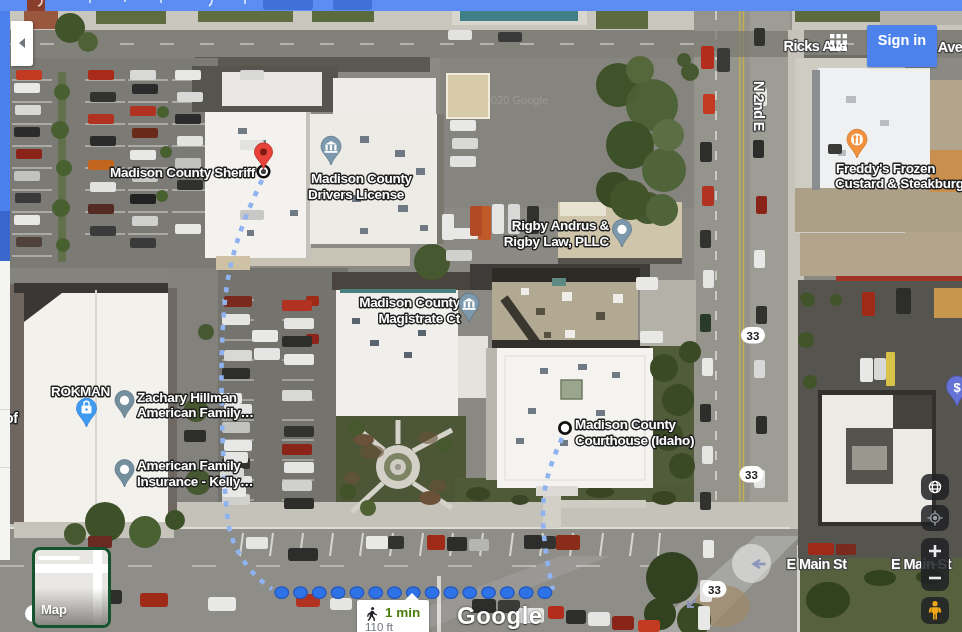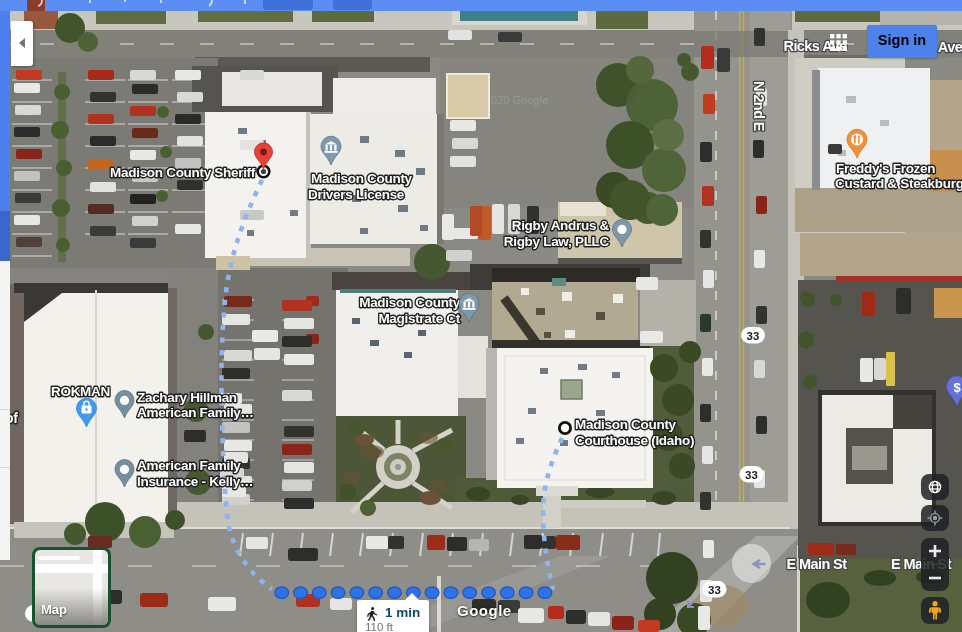--- a/index.html
+++ b/index.html
@@ -813,21 +813,21 @@
 <div class="ui" style="left:0;top:409px;width:10px;height:1px;background:#d8d8d8;"></div>
 
 <div class="ui" style="left:0;top:467px;width:10px;height:1px;background:#d8d8d8;"></div>
 
 <div class="ui" style="left:11px;top:21px;width:22px;height:45px;background:#ffffff;border-radius:0 3px 3px 0;box-shadow:1px 1px 3px rgba(0,0,0,0.3);"></div>
 
 <svg class="ui" style="left:16px;top:37px;" width="12" height="12">
       <polygon points="9,1 9,11 3,6" fill="#70757a"></polygon>
     </svg>
 
-<div class="ui" style="left:867px;top:25px;width:70px;height:33px;background:#4d82ec;border-radius:2px;color:#000000;font-size:14.5px;font-weight:bold;text-align:center;line-height:31px;box-shadow:0 1px 2px rgba(0,0,0,0.25);">Sign in</div>
+<div class="ui" style="left:867px;top:25px;width:70px;height:42px;background:#4d82ec;border-radius:2px;color:#ffffff;font-size:14.5px;font-weight:bold;text-align:center;line-height:31px;box-shadow:0 1px 2px rgba(0,0,0,0.25);">Sign in</div>
 
 <svg class="ui" style="left:829px;top:33px;" width="20" height="20" viewBox="0 0 20 20">
       <g fill="#ffffff">
         <rect x="1" y="1" width="4.4" height="4.4"></rect>
         <rect x="7.3" y="1" width="4.4" height="4.4"></rect>
         <rect x="13.6" y="1" width="4.4" height="4.4"></rect>
         <rect x="1" y="7.3" width="4.4" height="4.4"></rect>
         <rect x="7.3" y="7.3" width="4.4" height="4.4"></rect>
         <rect x="13.6" y="7.3" width="4.4" height="4.4"></rect>
         <rect x="1" y="13.6" width="4.4" height="4.4"></rect>
@@ -894,30 +894,30 @@
 
   <div style="position:absolute;left:0;top:14px;width:73px;height:9px;background:#ffffff;"></div>
 
   <div style="position:absolute;left:58px;top:0;width:9px;height:75px;background:#ffffff;"></div>
 
   <div style="position:absolute;left:0;top:38px;width:73px;height:37px;background:linear-gradient(to bottom,rgba(140,138,134,0),rgba(120,118,114,0.85));"></div>
 
   <div style="position:absolute;left:6px;top:52px;color:#ffffff;font-size:13px;font-weight:bold;text-shadow:0 1px 2px rgba(0,0,0,0.7);">Map</div>
 </div>
 
-<div class="ui" style="left:457px;top:602px;color:#ffffff;font-size:15px;font-weight:bold;letter-spacing:0.5px;text-shadow:0 0 3px rgba(0,0,0,0.6),0 1px 1px rgba(0,0,0,0.5);">Google</div>
+<div class="ui" style="left:457px;top:602px;color:#ffffff;font-size:24px;font-weight:bold;letter-spacing:0.5px;text-shadow:0 0 3px rgba(0,0,0,0.6),0 1px 1px rgba(0,0,0,0.5);">Google</div>
 
 <div class="ui" style="left:404px;top:593px;width:0;height:0;border-left:8px solid transparent;border-right:8px solid transparent;border-bottom:8px solid #ffffff;"></div>
 
 <div class="ui" style="left:357px;top:600px;width:72px;height:40px;background:#ffffff;border-radius:2px;box-shadow:0 1px 3px rgba(0,0,0,0.3);">
 
   <svg style="position:absolute;left:10px;top:7px;" width="11" height="14" viewBox="0 0 11 14">
         <g fill="#202124">
           <circle cx="5.6" cy="1.6" r="1.5"></circle>
           <path d="M4.6,3.6 l2,0.6 1.6,2.2 2,1 -0.5,1.2 -2.4,-1.2 -0.8,-1 -0.5,2.4 1.6,2 0.6,3.2 -1.4,0 -0.7,-2.8 -1.7,-1.8 -0.6,2 -1.9,2.6 -1.2,-0.8 1.7,-2.4 0.6,-3.6 -1.2,0.7 -0.6,2 -1.2,-0.3 0.8,-2.8 2.4,-1.6 Z"></path>
         </g>
       </svg>
 
-  <div style="position:absolute;left:28px;top:5px;color:#0c4a6e;font-size:13.5px;font-weight:bold;">1 min</div>
+  <div style="position:absolute;left:28px;top:5px;color:#4d7c0f;font-size:13.5px;font-weight:bold;">1 min</div>
 
   <div style="position:absolute;left:8px;top:21px;color:#70757a;font-size:11.5px;">110 ft</div>
 </div>
 </div>
 
 </body></html>

